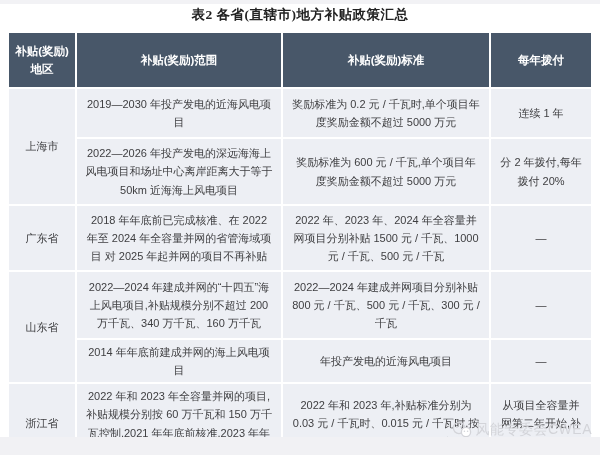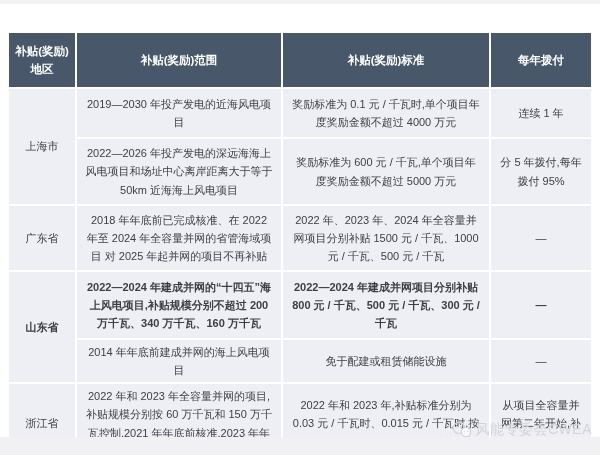--- a/index.html
+++ b/index.html
@@ -58,82 +58,83 @@
     color: #3e3e40;
     font-size: 11px;
     padding: 3px 8px;
     text-align: center;
     vertical-align: middle;
     line-height: 1.65;
   }
   tr.r0 td { height: 42px; }
   tr.r1 td { height: 59px; }
   tr.r2 td { height: 58px; margin-top: 32px; }
-  tr.r3 td { height: 60px; font-weight: bold; }
+  tr.r3 td { height: 60px; }
   tr.r4 td { height: 28px; }
   tr.r5 td { height: 72px; }
 
   .watermark {
     position: absolute; top: 421px; right: 8px;
     display: flex; align-items: center; gap: 3px;
     color: #d3d4d9;
     font-size: 14px;
     letter-spacing: 0.5px;
   }
   .wm-icon { display: inline-block; width: 22px; height: 18px; }
 </style>
 </head>
 <body>
 
 <div class="page">
   <div class="top-strip"></div>
 
+  <div class="doc-title">表2 各省(直辖市)地方补贴政策汇总</div>
 
   <table class="policy">
     <colgroup>
       <col class="c1">
         <col class="c2">
         <col class="c3">
         <col class="c4">
     </colgroup>
     <thead>
       <tr>
         <th>补贴(奖励)地区</th>
         <th>补贴(奖励)范围</th>
         <th>补贴(奖励)标准</th>
         <th>每年拨付</th>
       </tr>
     </thead>
     <tbody>
       <tr class="r0">
         <td rowspan="2">上海市</td>
         <td>2019—2030 年投产发电的近海风电项目</td>
-        <td>奖励标准为 0.1 元 / 千瓦时,单个项目年度奖励金额不超过 4000 万元</td>
+        <td>奖励标准为 0.2 元 / 千瓦时,单个项目年度奖励金额不超过 5000 万元</td>
         <td>连续 1 年</td>
       </tr>
       <tr class="r1">
         <td>2022—2026 年投产发电的深远海海上风电项目和场址中心离岸距离大于等于 50km 近海海上风电项目</td>
         <td>奖励标准为 600 元 / 千瓦,单个项目年度奖励金额不超过 5000 万元</td>
-        <td>分 5 年拨付,每年拨付 95%</td>
+        <td>分 2 年拨付,每年拨付 20%</td>
       </tr>
       <tr class="r2">
         <td>广东省</td>
         <td>2018 年年底前已完成核准、在 2022 年至 2024 年全容量并网的省管海域项目 对 2025 年起并网的项目不再补贴</td>
         <td>2022 年、2023 年、2024 年全容量并网项目分别补贴 1500 元 / 千瓦、1000 元 / 千瓦、500 元 / 千瓦</td>
         <td>—</td>
       </tr>
       <tr class="r3">
         <td rowspan="2">山东省</td>
         <td>2022—2024 年建成并网的“十四五”海上风电项目,补贴规模分别不超过 200 万千瓦、340 万千瓦、160 万千瓦</td>
         <td>2022—2024 年建成并网项目分别补贴 800 元 / 千瓦、500 元 / 千瓦、300 元 / 千瓦</td>
         <td>—</td>
       </tr>
       <tr class="r4">
         <td>2014 年年底前建成并网的海上风电项目</td>
-        <td>免于配建或租赁储能设施</td>
+        <td>年投产发电的近海风电项目</td>
         <td>—</td>
       </tr>
       <tr class="r5">
         <td>浙江省</td>
         <td>2022 年和 2023 年全容量并网的项目,补贴规模分别按 60 万千瓦和 150 万千瓦控制,2021 年年底前核准,2023 年年底未全容量并网不再享受省级财政补贴</td>
         <td>2022 年和 2023 年,补贴标准分别为 0.03 元 / 千瓦时、0.015 元 / 千瓦时,按等效年利用小时数 2600 小时补贴</td>
         <td>从项目全容量并网第二年开始,补贴期限 10 年</td>
       </tr>
     </tbody>
   </table>

